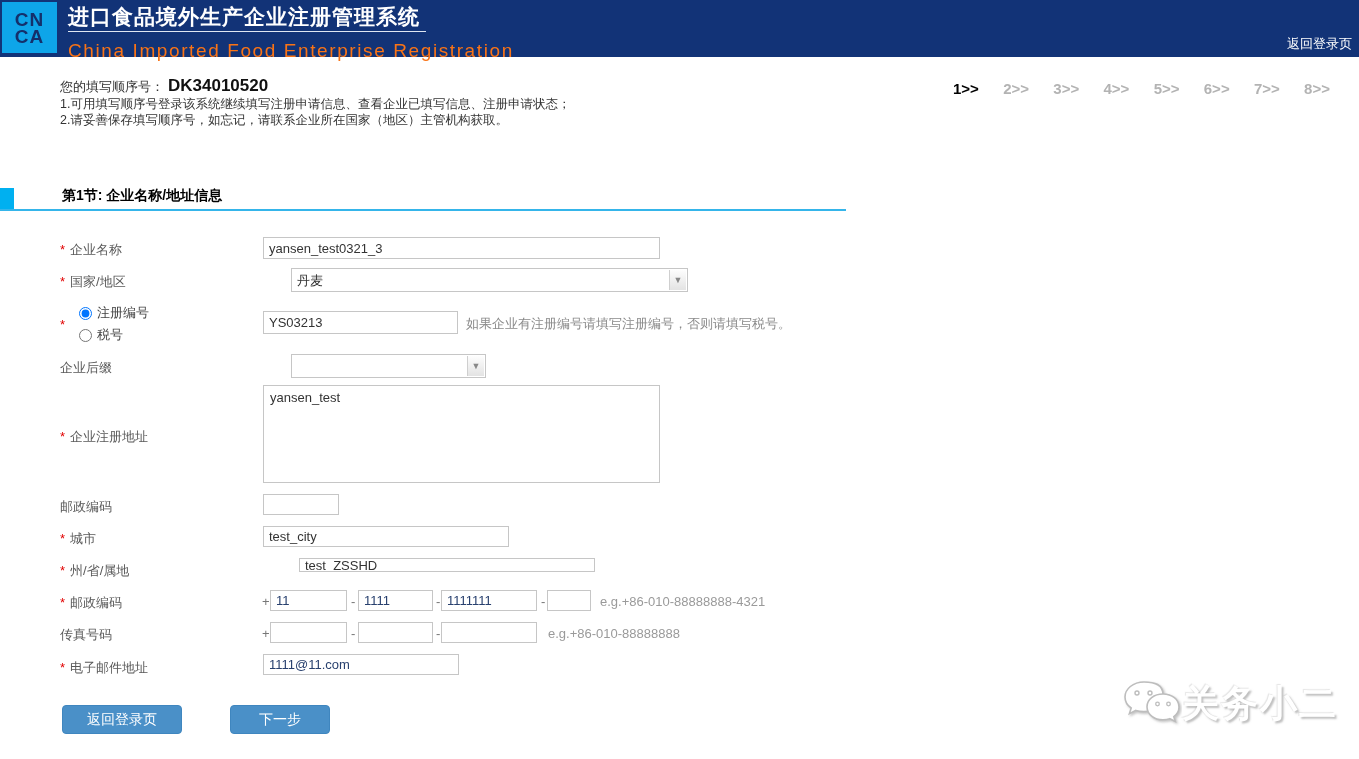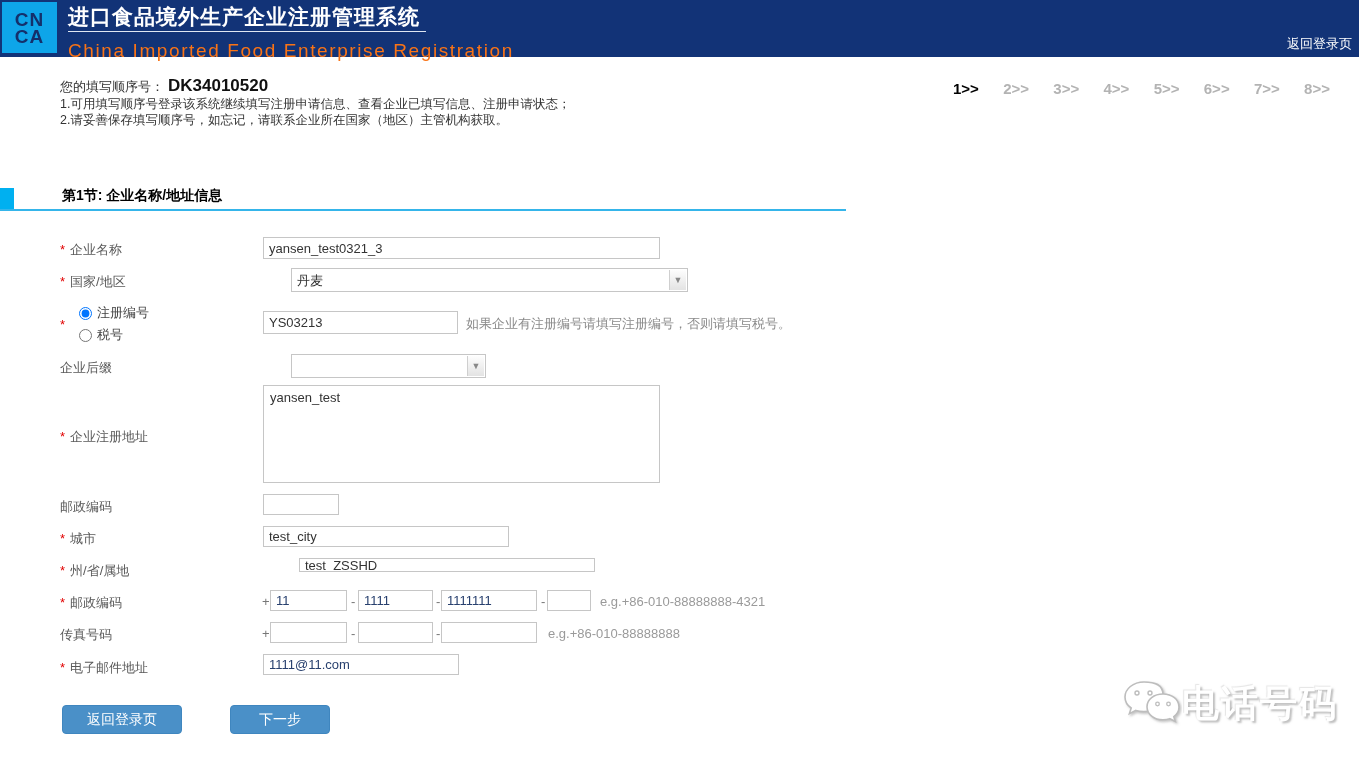--- a/index.html
+++ b/index.html
@@ -195,16 +195,16 @@
       </defs>
       <g filter="url(#wmshadow)">
         <path d="M22 4 C11 4 3 11 3 19 c0 4.5 2.4 8.4 6.2 11 l-1.8 5.6 6.4-3.2 c2.5 0.8 5.3 1.2 8.2 1.2 11 0 19-7 19-17 S33 4 22 4 Z" fill="#ffffff" stroke="#bdbdbd" stroke-width="1.6"></path>
         <circle cx="15" cy="15" r="2" fill="#ffffff" stroke="#bdbdbd" stroke-width="1.4"></circle>
         <circle cx="28" cy="15" r="2" fill="#ffffff" stroke="#bdbdbd" stroke-width="1.4"></circle>
         <path d="M41 16 c9 0 16 5.5 16 13 0 4-2 7.4-5.2 9.7 l1.5 4.8 -5.5-2.8 c-2.1 0.7-4.5 1-6.8 1 -9 0-16-5.5-16-13 S32 16 41 16 Z" fill="#ffffff" stroke="#bdbdbd" stroke-width="1.6"></path>
         <circle cx="35.5" cy="26" r="1.8" fill="#ffffff" stroke="#bdbdbd" stroke-width="1.3"></circle>
         <circle cx="46.5" cy="26" r="1.8" fill="#ffffff" stroke="#bdbdbd" stroke-width="1.3"></circle>
       </g>
     </svg>
-    <span class="wm-text">电话号码</span>
+    <span class="wm-text">关务小二</span>
   </div>
 
 </div>
 
 </body></html>

